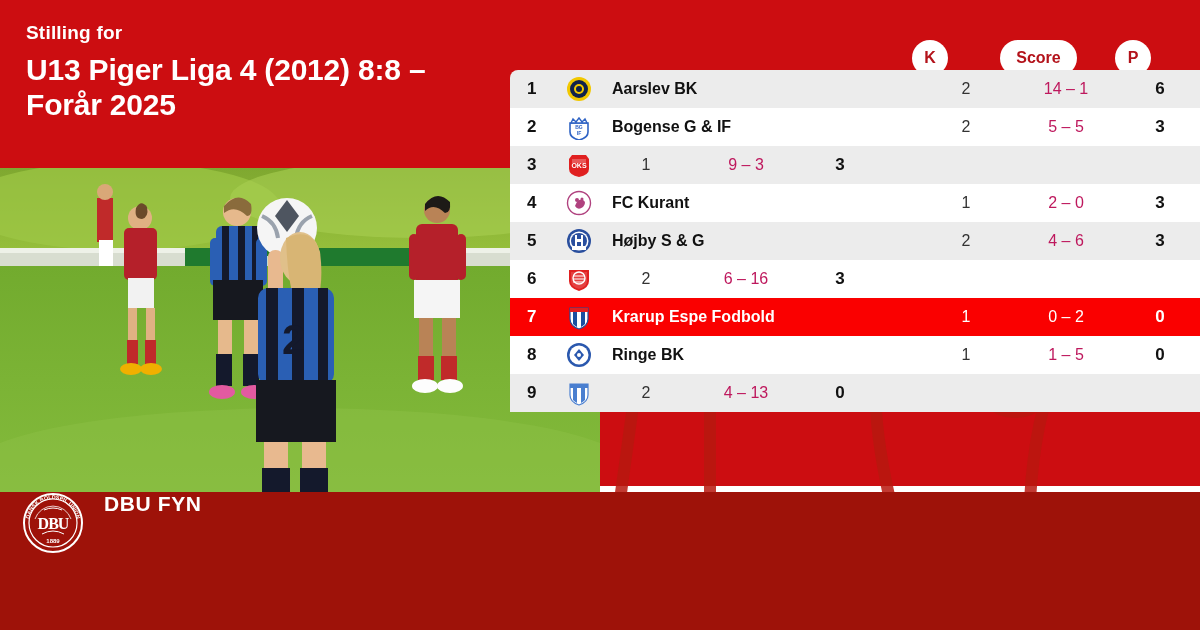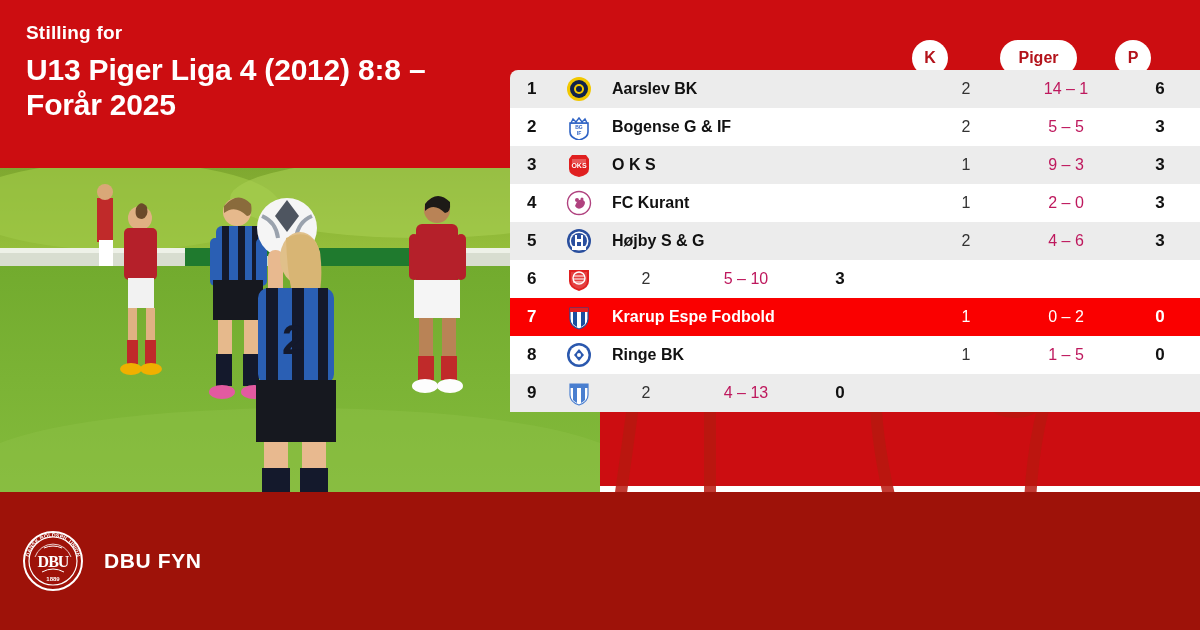--- a/index.html
+++ b/index.html
@@ -22,21 +22,21 @@
     overflow: hidden;
     pointer-events: none;
   }
   .watermark svg { position: absolute; left: -40px; top: 170px; }
 
   
   .footer {
     position: absolute; left: 0; bottom: 0;
     width: 1200px; height: 138px;
     background: #9e1209;
-    display: flex; align-items: center;
+    display: flex; 
   }
   .footer-logo { margin-left: 22px; width: 62px; height: 62px; }
   .footer-label {
     margin-left: 20px;
     color: #ffffff;
     font-size: 21px;
     font-weight: bold;
     letter-spacing: 0.6px;
   }
 
@@ -278,21 +278,21 @@
         <rect x="264" y="274" width="24" height="32" fill="#e8b98f"></rect>
         <rect x="302" y="274" width="24" height="32" fill="#e8b98f"></rect>
         <rect x="262" y="300" width="28" height="24" fill="#14192c"></rect>
         <rect x="300" y="300" width="28" height="24" fill="#14192c"></rect>
       </g>
     </svg>
   </div>
 
   <div class="pill-row">
     <div class="pill pill-k">K</div>
-    <div class="pill pill-score">Piger</div>
+    <div class="pill pill-score">Score</div>
     <div class="pill pill-p">P</div>
   </div>
 
   <div class="table" id="standings-table">
       <div class="row alt">
         <div class="c-rank">1</div>
         <div class="c-logo">
           <svg width="26" height="26" viewBox="0 0 26 26">
             <use href="#crest-aarslev-bk-crest-icon"></use>
           </svg>
@@ -314,21 +314,20 @@
         <div class="c-score">5 – 5</div>
         <div class="c-p">3</div>
       </div>
       <div class="row alt">
         <div class="c-rank">3</div>
         <div class="c-logo">
           <svg width="26" height="26" viewBox="0 0 26 26">
             <use href="#crest-oks-crest-icon"></use>
           </svg>
         </div>
-        <div class="c-team">O K S</div>
         <div class="c-k">1</div>
         <div class="c-score">9 – 3</div>
         <div class="c-p">3</div>
       </div>
       <div class="row">
         <div class="c-rank">4</div>
         <div class="c-logo">
           <svg width="26" height="26" viewBox="0 0 26 26">
             <use href="#crest-fc-kurant-crest-icon"></use>
           </svg>
@@ -351,21 +350,21 @@
         <div class="c-p">3</div>
       </div>
       <div class="row">
         <div class="c-rank">6</div>
         <div class="c-logo">
           <svg width="26" height="26" viewBox="0 0 26 26">
             <use href="#crest-dalum-if-crest-icon"></use>
           </svg>
         </div>
         <div class="c-k">2</div>
-        <div class="c-score">5 – 10</div>
+        <div class="c-score">6 – 16</div>
         <div class="c-p">3</div>
       </div>
       <div class="row high">
         <div class="c-rank">7</div>
         <div class="c-logo">
           <svg width="26" height="26" viewBox="0 0 26 26">
             <use href="#crest-krarup-espe-crest-icon"></use>
           </svg>
         </div>
         <div class="c-team">Krarup Espe Fodbold</div>

